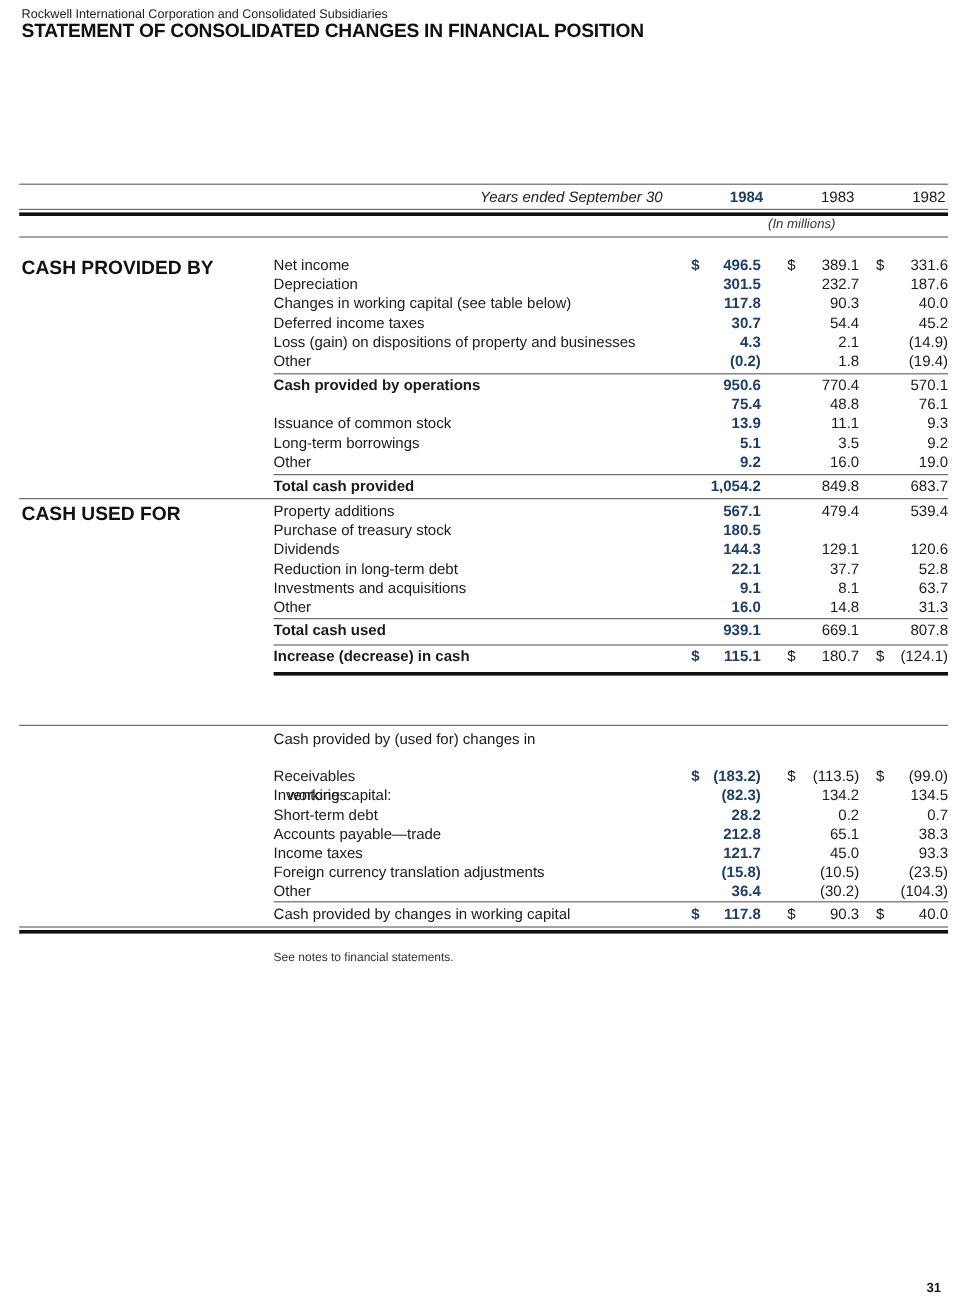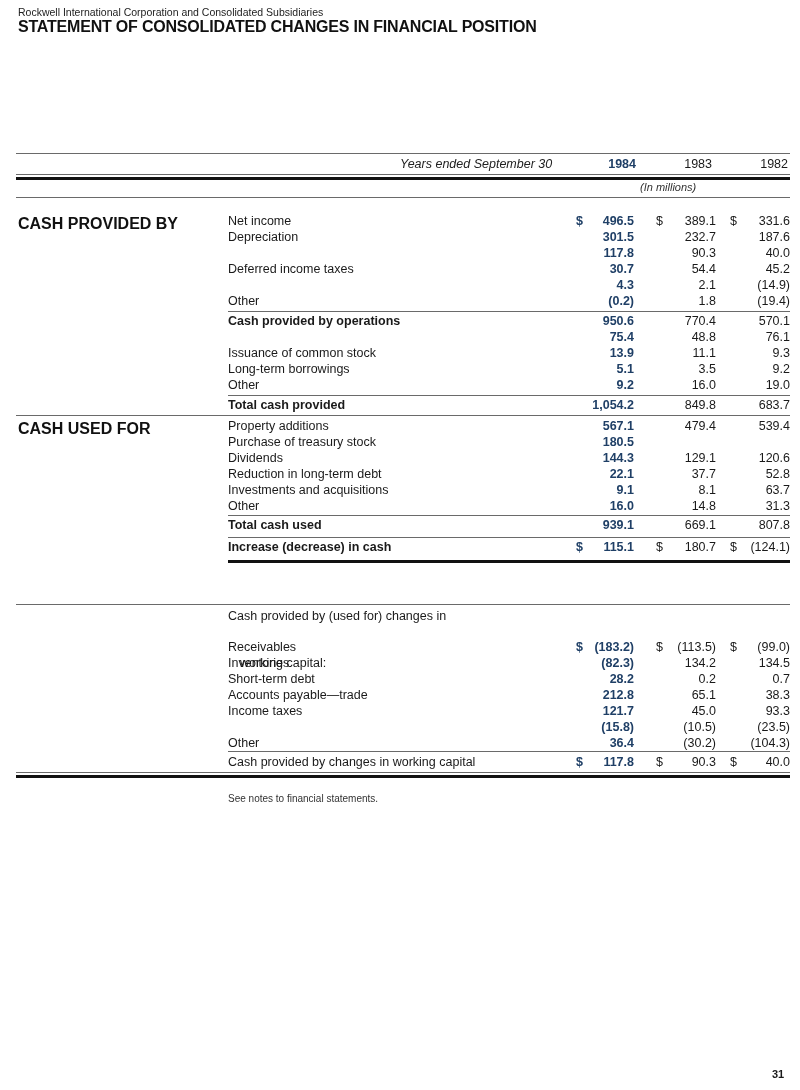--- a/index.html
+++ b/index.html
@@ -82,20 +82,21 @@
         <span class="num">301.5</span>
       </span>
       <span class="cell c83">
         <span class="num">232.7</span>
       </span>
       <span class="cell c82">
         <span class="num">187.6</span>
       </span>
     </div>
     <div class="row" style="top: 246px;">
+      <span class="lbl">Changes in working capital (see table below)</span>
       <span class="cell c84">
         <span class="num">117.8</span>
       </span>
       <span class="cell c83">
         <span class="num">90.3</span>
       </span>
       <span class="cell c82">
         <span class="num">40.0</span>
       </span>
     </div>
@@ -105,20 +106,21 @@
         <span class="num">30.7</span>
       </span>
       <span class="cell c83">
         <span class="num">54.4</span>
       </span>
       <span class="cell c82">
         <span class="num">45.2</span>
       </span>
     </div>
     <div class="row" style="top: 278px;">
+      <span class="lbl">Loss (gain) on dispositions of property and businesses</span>
       <span class="cell c84">
         <span class="num">4.3</span>
       </span>
       <span class="cell c83">
         <span class="num">2.1</span>
       </span>
       <span class="cell c82">
         <span class="num">(14.9)</span>
       </span>
     </div>
@@ -369,20 +371,21 @@
         <span class="num">121.7</span>
       </span>
       <span class="cell c83">
         <span class="num">45.0</span>
       </span>
       <span class="cell c82">
         <span class="num">93.3</span>
       </span>
     </div>
     <div class="row" style="top: 720px;">
+      <span class="lbl">Foreign currency translation adjustments</span>
       <span class="cell c84">
         <span class="num">(15.8)</span>
       </span>
       <span class="cell c83">
         <span class="num">(10.5)</span>
       </span>
       <span class="cell c82">
         <span class="num">(23.5)</span>
       </span>
     </div>

